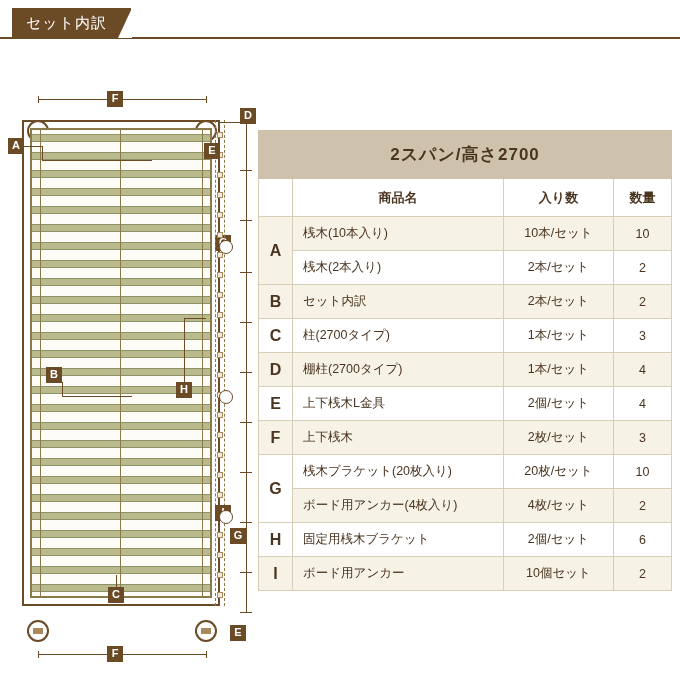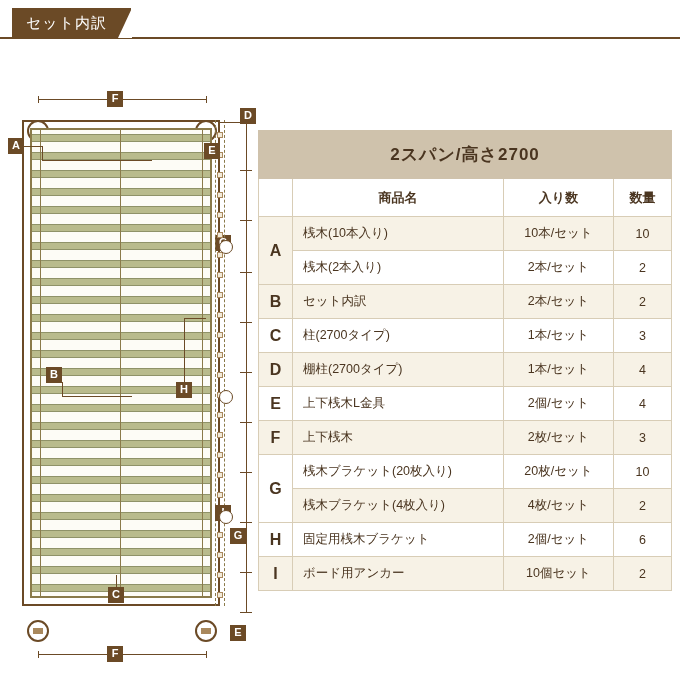--- a/index.html
+++ b/index.html
@@ -424,21 +424,21 @@
         <td class="qty">3</td>
       </tr>
 
       <tr class="row-white">
         <td class="letter" rowspan="2">G</td>
         <td class="name">桟木ブラケット(20枚入り)</td>
         <td class="count">20枚/セット</td>
         <td class="qty">10</td>
       </tr>
       <tr class="row-beige">
-        <td class="name">桟木ブラケット(4枚入り)</td>
+        <td class="name">ボード用アンカー(4枚入り)</td>
         <td class="count">4枚/セット</td>
         <td class="qty">2</td>
       </tr>
 
       <tr class="row-white">
         <td class="letter">H</td>
         <td class="name">固定用桟木ブラケット</td>
         <td class="count">2個/セット</td>
         <td class="qty">6</td>
       </tr>

